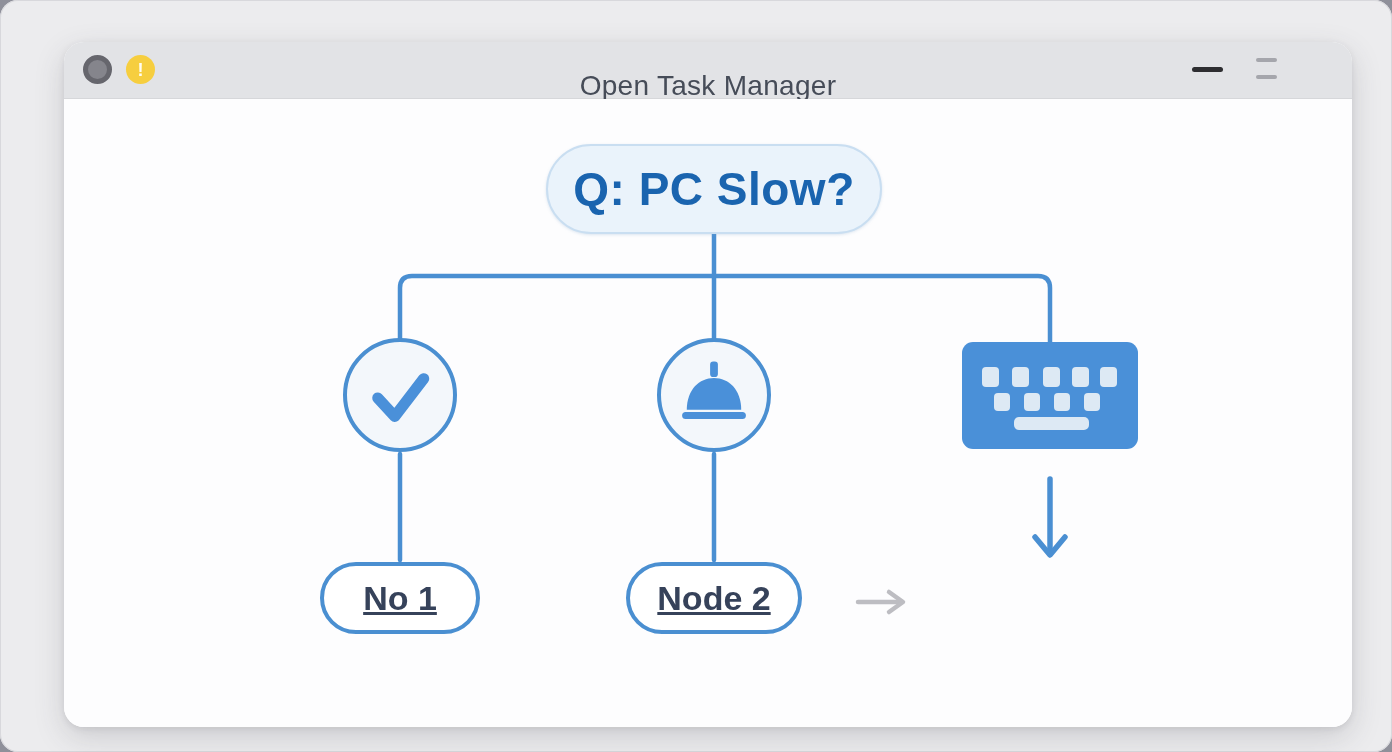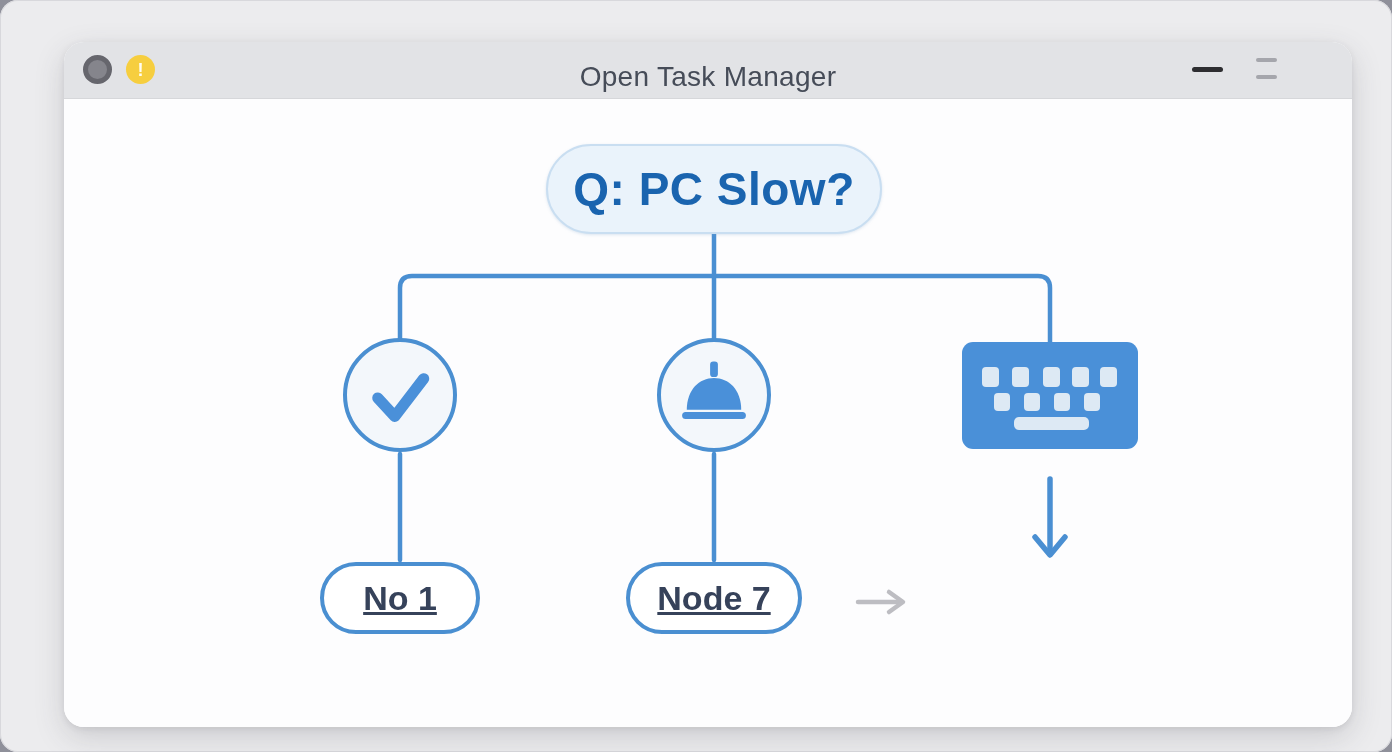--- a/index.html
+++ b/index.html
@@ -40,21 +40,21 @@
     box-sizing: border-box;
   }
   .btn-yellow {
     left: 62px;
     background: #f6ce3f;
     display: flex; align-items: center; justify-content: center;
     color: #fffdf2; font-weight: bold; font-size: 18px; line-height: 1;
   }
   .win-title {
     position: absolute;
-    left: 0; right: 0; top: 7px; height: 56px;
+    left: 0; right: 0; top: 16px; height: 56px;
     display: flex; align-items: center; justify-content: center;
     font-size: 28px; font-weight: 500;
     color: #464c58;
     letter-spacing: 0.3px;
   }
   .minimize-btn {
     position: absolute;
     left: 1128px; top: 25px;
     width: 31px; height: 5px;
     background: #2e2e31;
@@ -199,19 +199,19 @@
             <rect x="52" y="75" width="75" height="13" rx="5"></rect>
           </g>
         </svg>
       </div>
 
       <div class="node leaf-pill pill-no1">
         <span>No 1</span>
       </div>
 
       <div class="node leaf-pill pill-node2">
-        <span>Node 7</span>
+        <span>Node 2</span>
       </div>
 
 
     </div>
   </div>
 </div>
 
 </body></html>

